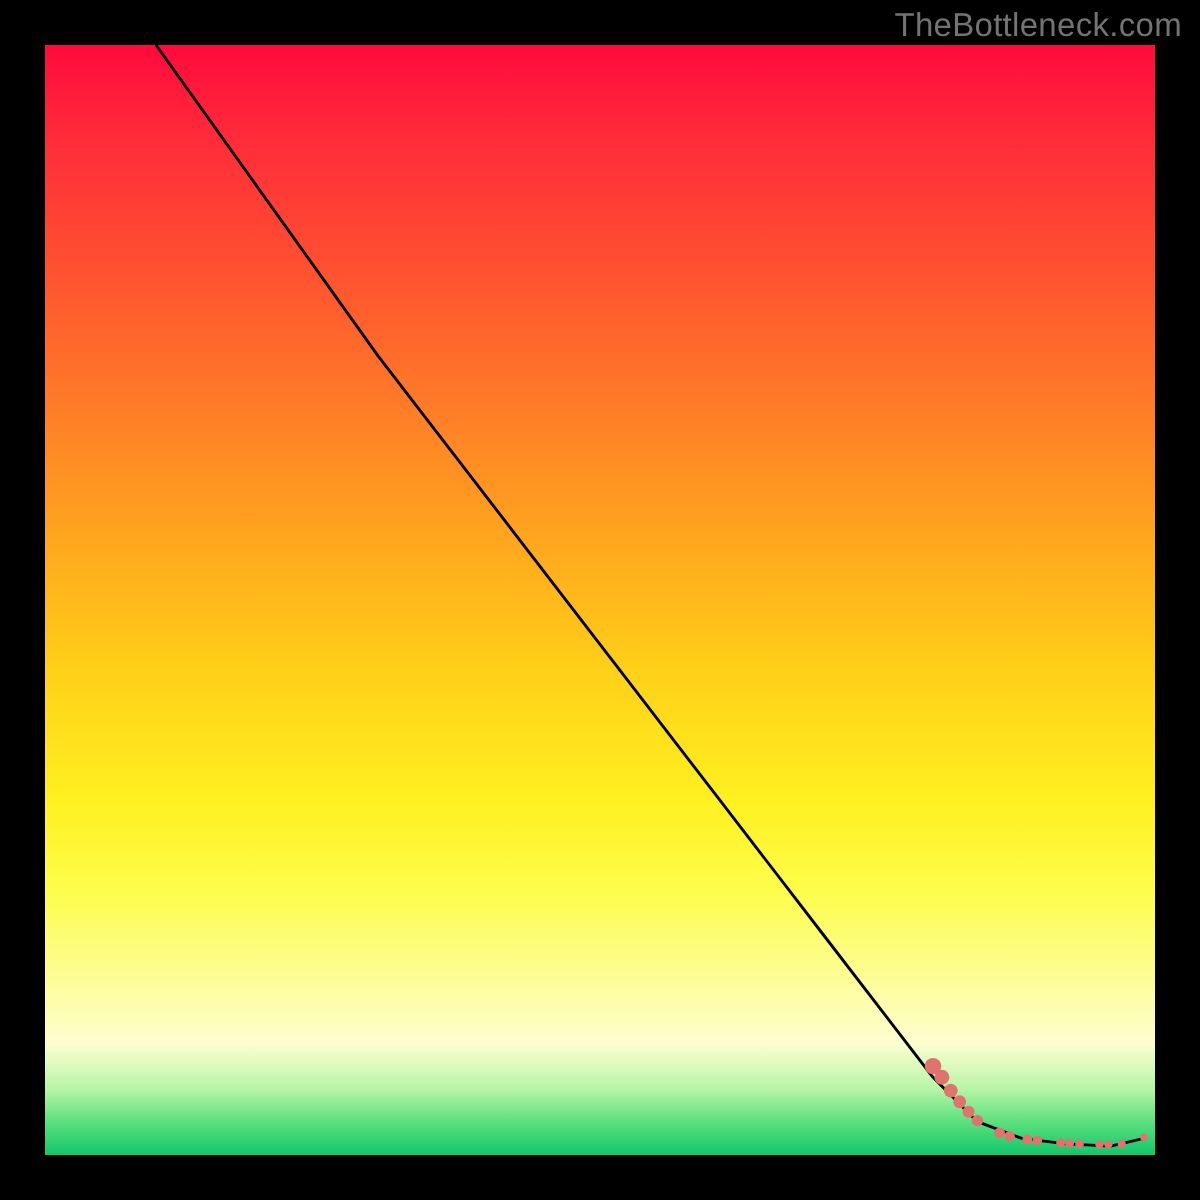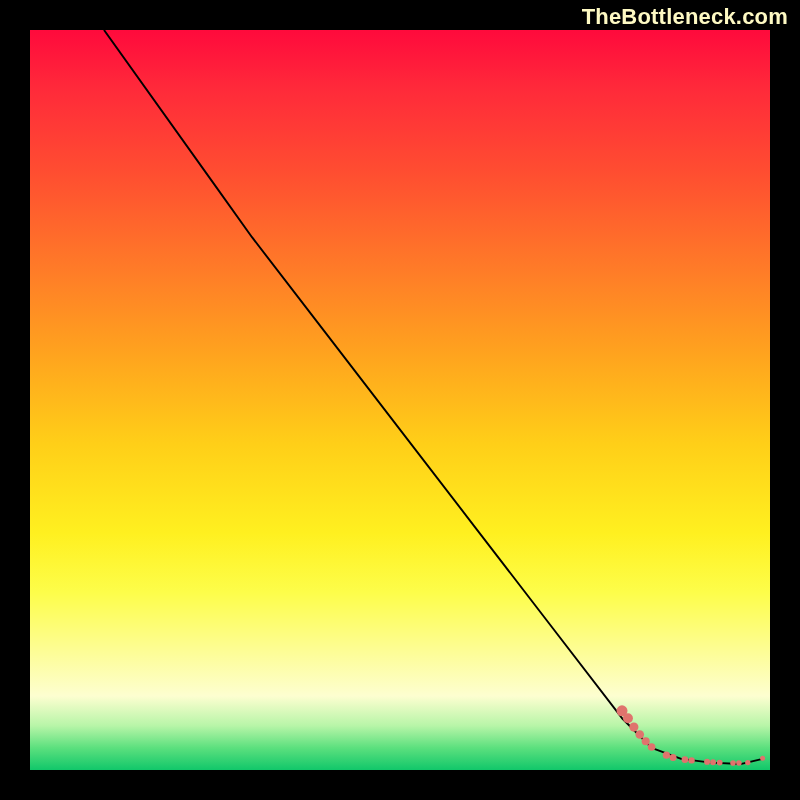--- a/index.html
+++ b/index.html
@@ -44,23 +44,23 @@
     position: absolute;
     left: 0;
     top: 0;
     width: 740px;
     height: 740px;
   }
   .attribution {
     position: absolute;
     top: 4px;
     right: 12px;
-    color: #fef9c3;
+    color: #737373;
     font-size: 22px;
-    font-weight: 700;
+    font-weight: 400;
     letter-spacing: 0.2px;
   }
 </style>
 </head>
 <body>
 
 <div class="stage">
   <div class="attribution">TheBottleneck.com</div>
 
   <div class="plot-area">

